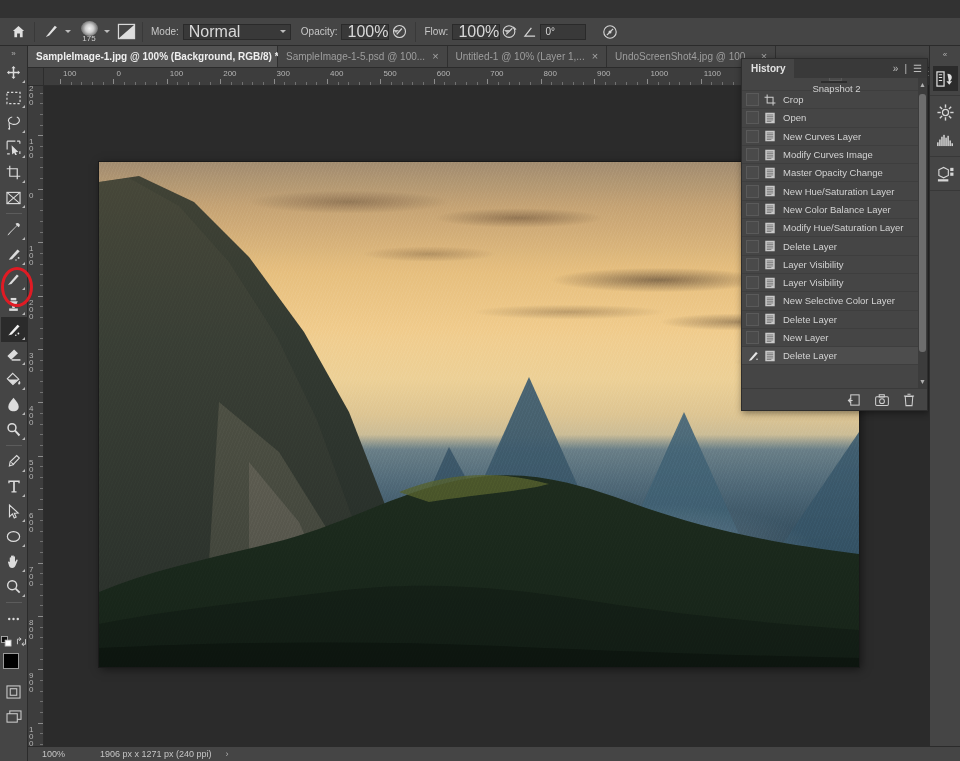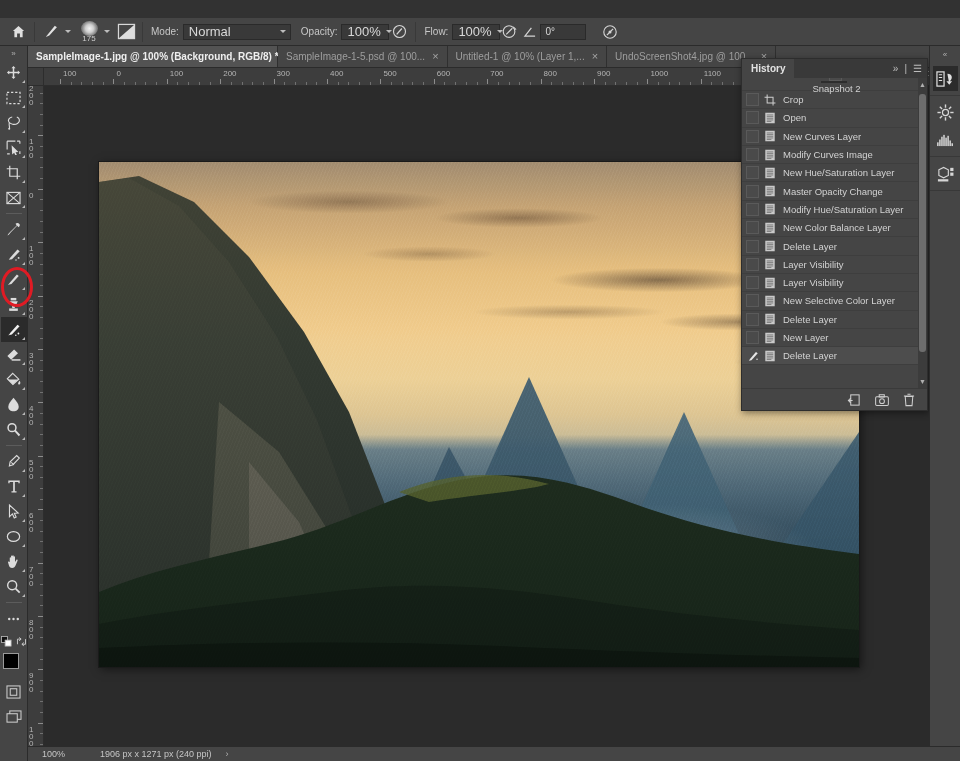--- a/index.html
+++ b/index.html
@@ -38,21 +38,21 @@
   .ob-label { font-size: 10px; color: #c8c8c8; margin: 0 4px 0 2px; white-space: nowrap; }
   .ob-field {
     background: #393939; border: 1px solid #2a2a2a; color: #d8d8d8;
     font-size: 10px; height: 16px; line-height: 14px; padding: 0 4px;
     display: flex; align-items: center;
   }
   .ob-combo {
     display: flex; align-items: center; background: #393939;
     border: 1px solid #2a2a2a; height: 16px;
   }
-  .ob-combo .val { font-size: 13px; color: #d8d8d8; padding: 0 5px; }
+  .ob-combo .val { font-size: 16px; color: #d8d8d8; padding: 0 5px; }
   .ob-arrow {
     width: 13px; height: 14px; display:flex; align-items:center; justify-content:center;
     color: #bcbcbc; font-size: 7px;
   }
   .ob-icon {
     width: 20px; height: 20px; display: flex; align-items: center;
     justify-content: center; color: #cfcfcf;
   }
   .caret { width:0;height:0;border-left:3px solid transparent;border-right:3px solid transparent;border-top:3px solid #bdbdbd; }
 
@@ -873,69 +873,69 @@
                 <rect x="1.4" y="0.8" width="10.2" height="11.4" fill="#c9c9c9"></rect>
                 <g stroke="#6e6e6e" stroke-width="0.9">
                   <path d="M3 3.2 L10 3.2"></path>
                   <path d="M3 5 L10 5"></path>
                   <path d="M3 6.8 L10 6.8"></path>
                   <path d="M3 8.6 L10 8.6"></path>
                   <path d="M3 10.2 L8 10.2"></path>
                 </g>
               </svg>
             </div>
+            <span>Master Opacity Change</span>
+          </div>
+          <div class="hist-row">
+            <div class="hist-state"></div>
+            <div class="hist-ico">
+              <svg width="12" height="12" viewBox="0 0 13 13">
+                <rect x="1.4" y="0.8" width="10.2" height="11.4" fill="#c9c9c9"></rect>
+                <g stroke="#6e6e6e" stroke-width="0.9">
+                  <path d="M3 3.2 L10 3.2"></path>
+                  <path d="M3 5 L10 5"></path>
+                  <path d="M3 6.8 L10 6.8"></path>
+                  <path d="M3 8.6 L10 8.6"></path>
+                  <path d="M3 10.2 L8 10.2"></path>
+                </g>
+              </svg>
+            </div>
             <span>New Hue/Saturation Layer</span>
           </div>
           <div class="hist-row">
             <div class="hist-state"></div>
             <div class="hist-ico">
               <svg width="12" height="12" viewBox="0 0 13 13">
                 <rect x="1.4" y="0.8" width="10.2" height="11.4" fill="#c9c9c9"></rect>
                 <g stroke="#6e6e6e" stroke-width="0.9">
                   <path d="M3 3.2 L10 3.2"></path>
                   <path d="M3 5 L10 5"></path>
                   <path d="M3 6.8 L10 6.8"></path>
                   <path d="M3 8.6 L10 8.6"></path>
                   <path d="M3 10.2 L8 10.2"></path>
                 </g>
               </svg>
             </div>
-            <span>Master Opacity Change</span>
+            <span>New Color Balance Layer</span>
           </div>
           <div class="hist-row">
             <div class="hist-state"></div>
             <div class="hist-ico">
               <svg width="12" height="12" viewBox="0 0 13 13">
                 <rect x="1.4" y="0.8" width="10.2" height="11.4" fill="#c9c9c9"></rect>
                 <g stroke="#6e6e6e" stroke-width="0.9">
                   <path d="M3 3.2 L10 3.2"></path>
                   <path d="M3 5 L10 5"></path>
                   <path d="M3 6.8 L10 6.8"></path>
                   <path d="M3 8.6 L10 8.6"></path>
                   <path d="M3 10.2 L8 10.2"></path>
                 </g>
               </svg>
             </div>
             <span>Modify Hue/Saturation Layer</span>
-          </div>
-          <div class="hist-row">
-            <div class="hist-state"></div>
-            <div class="hist-ico">
-              <svg width="12" height="12" viewBox="0 0 13 13">
-                <rect x="1.4" y="0.8" width="10.2" height="11.4" fill="#c9c9c9"></rect>
-                <g stroke="#6e6e6e" stroke-width="0.9">
-                  <path d="M3 3.2 L10 3.2"></path>
-                  <path d="M3 5 L10 5"></path>
-                  <path d="M3 6.8 L10 6.8"></path>
-                  <path d="M3 8.6 L10 8.6"></path>
-                  <path d="M3 10.2 L8 10.2"></path>
-                </g>
-              </svg>
-            </div>
-            <span>New Color Balance Layer</span>
           </div>
           <div class="hist-row">
             <div class="hist-state"></div>
             <div class="hist-ico">
               <svg width="12" height="12" viewBox="0 0 13 13">
                 <rect x="1.4" y="0.8" width="10.2" height="11.4" fill="#c9c9c9"></rect>
                 <g stroke="#6e6e6e" stroke-width="0.9">
                   <path d="M3 3.2 L10 3.2"></path>
                   <path d="M3 5 L10 5"></path>
                   <path d="M3 6.8 L10 6.8"></path>

